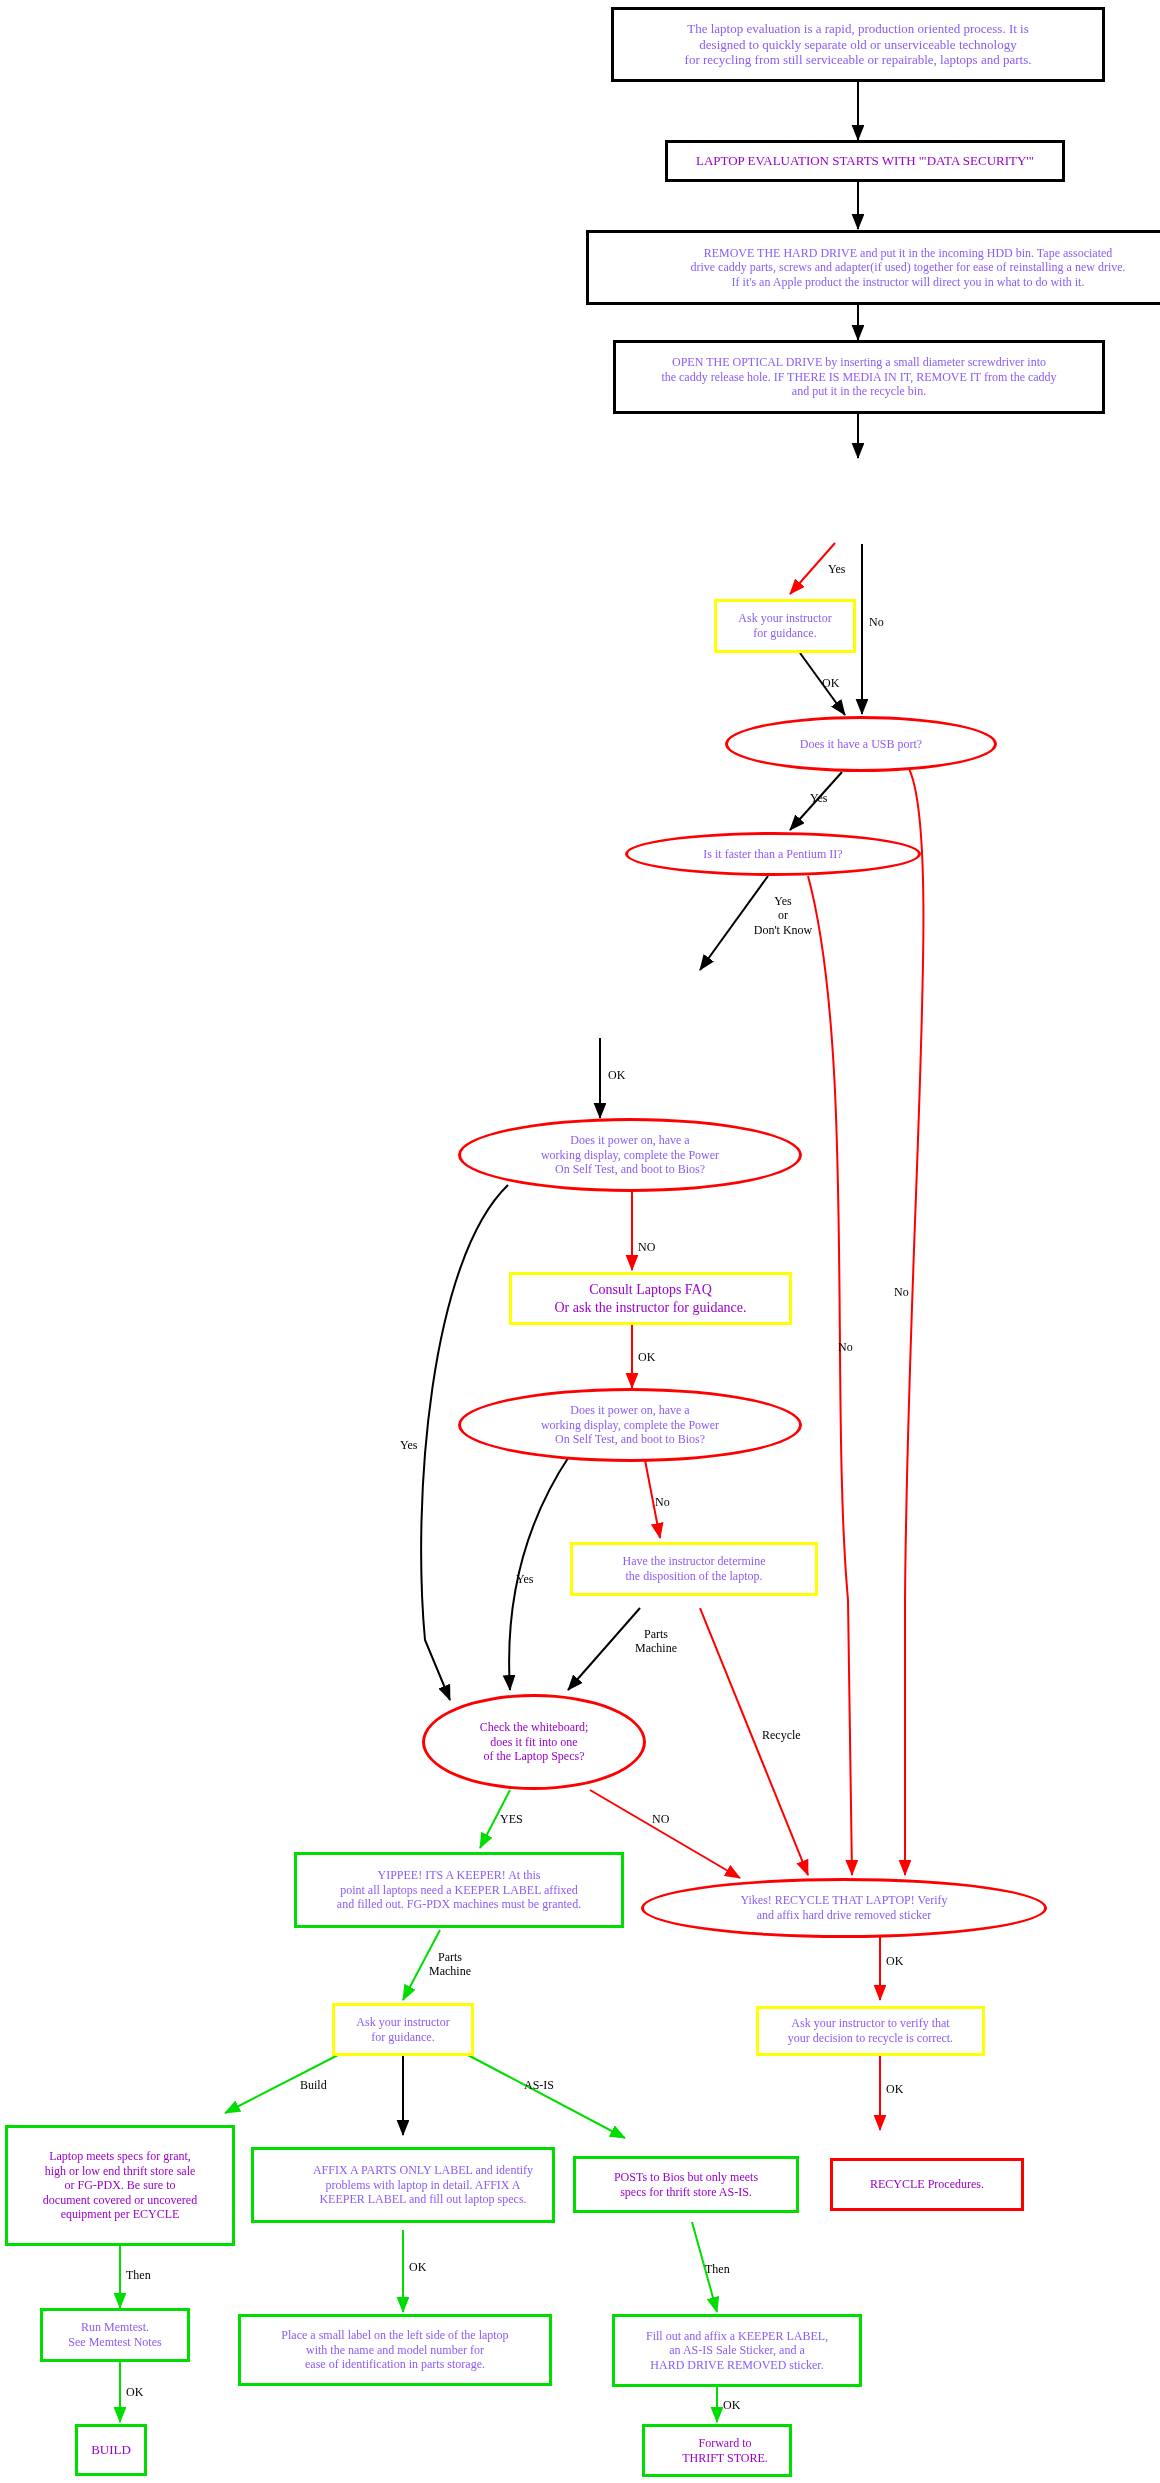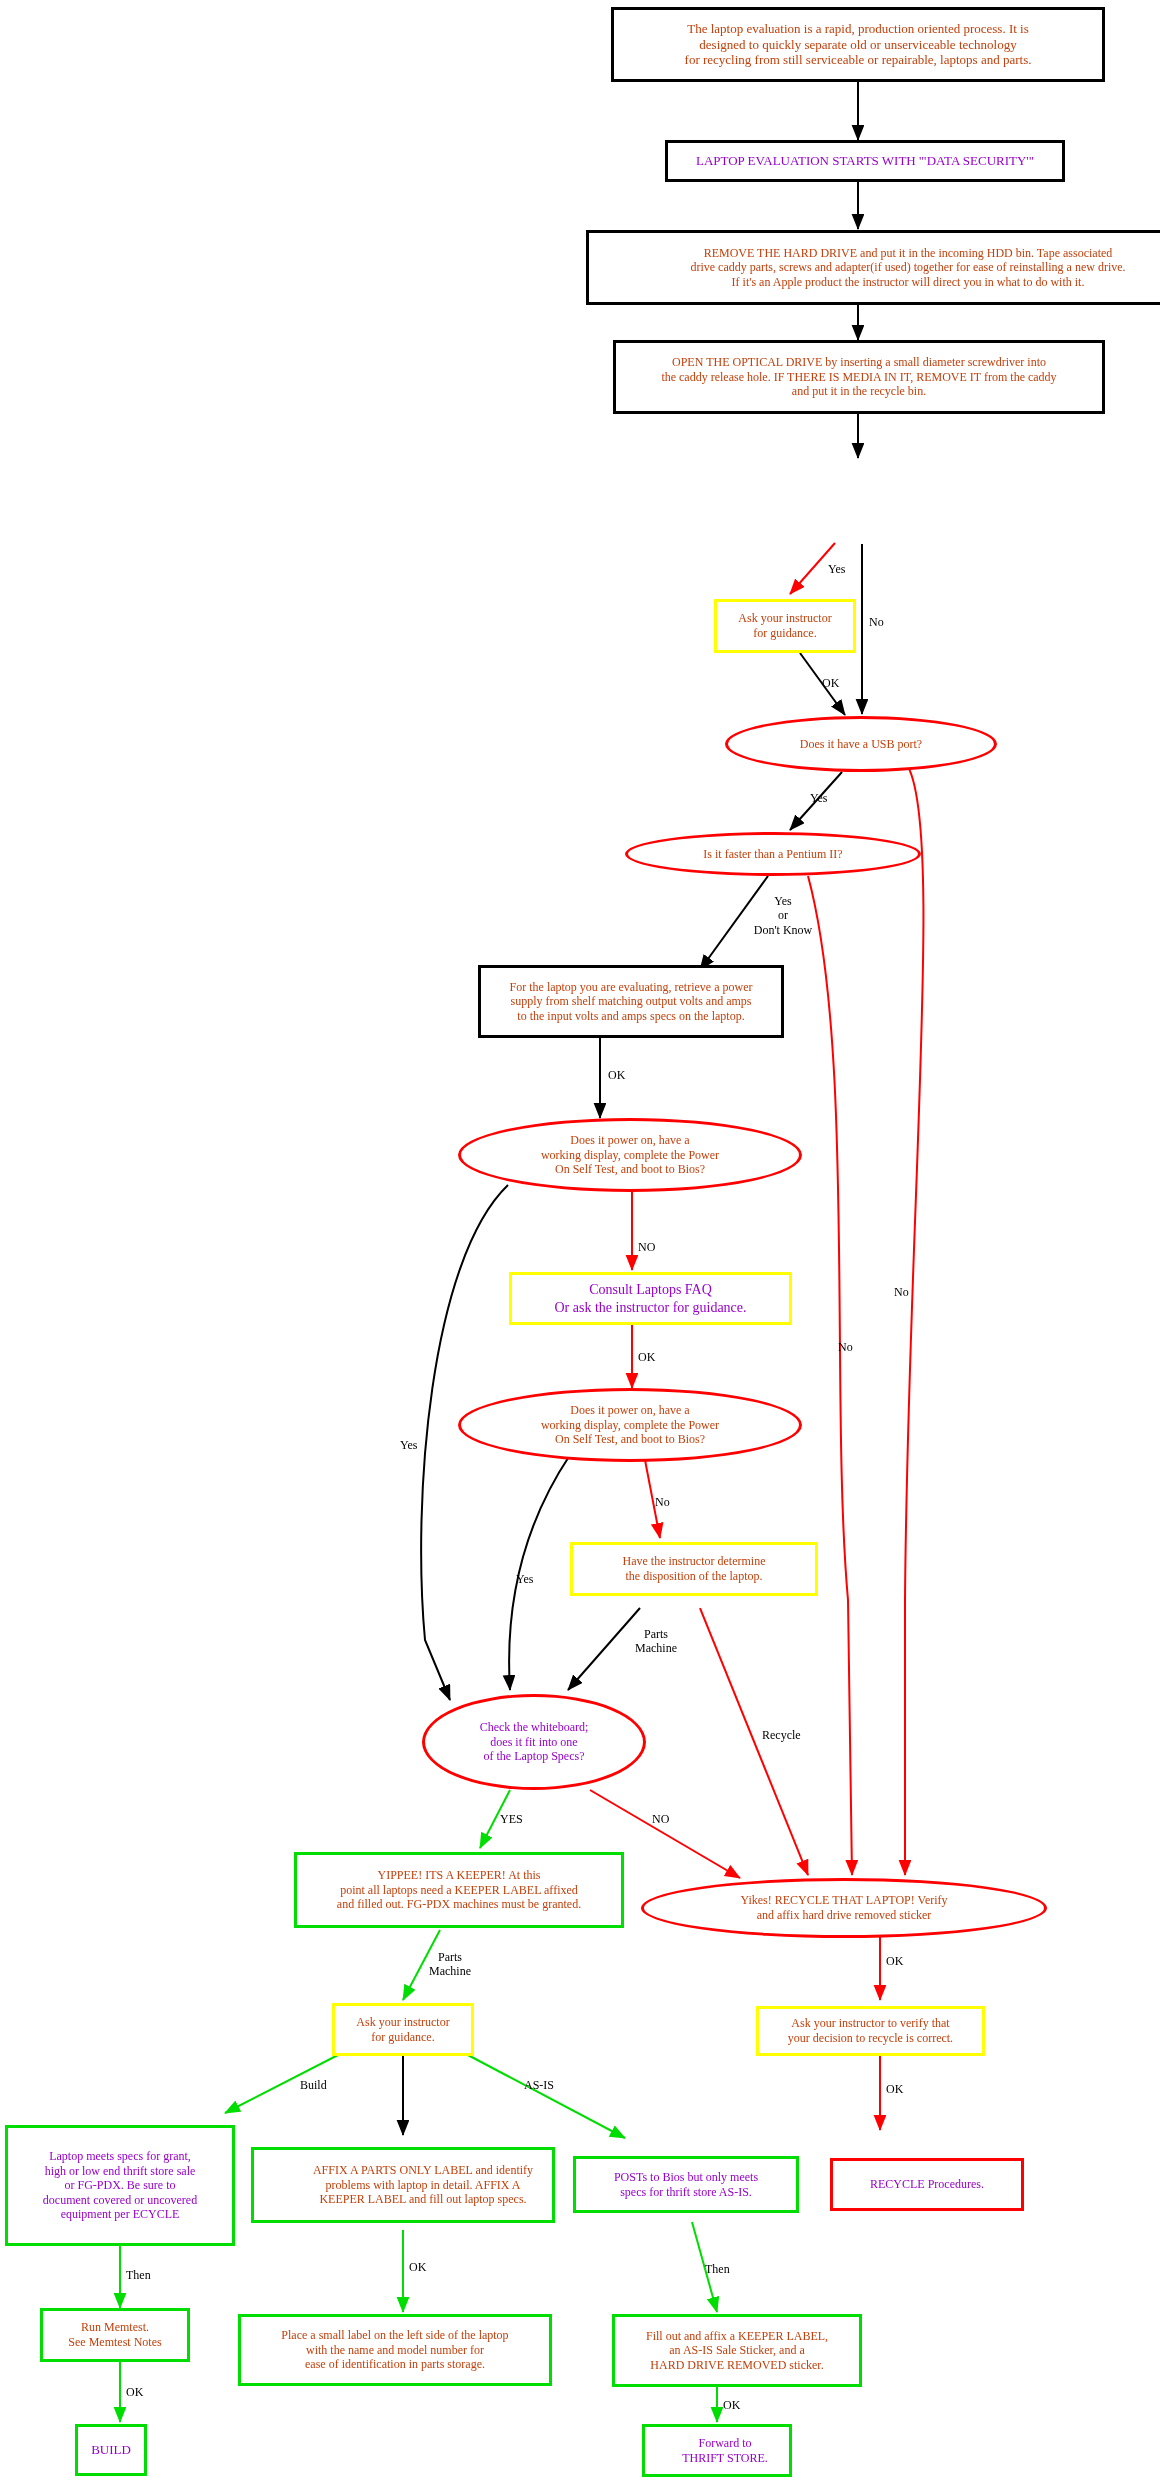--- a/index.html
+++ b/index.html
@@ -47,21 +47,21 @@
   .box-green   { border: 3px solid #00dd00; }
   .box-red     { border: 3px solid #ff0000; }
   
   .ellipse {
     border-radius: 50%;
     background: transparent;
   }
   .ell-red { border: 3px solid #ff0000; background: #ffffff; }
 
   
-  .t-black  { color: #c2410c; }
+  .t-black  { color: #8b5cf6; }
   .t-purple { color: #9900cc; }
 
   .edge-label {
     position: absolute;
     font-family: "Liberation Serif", "DejaVu Serif", serif;
     font-size: 12px;
     color: #000000;
     white-space: pre-line;
     text-align: center;
     line-height: 1.2;
@@ -183,25 +183,20 @@
   </div>
 
   <div class="node ellipse ell-red t-black" style="left:725px; top:716px; width:272px; height:56px; font-size:12px;">
     <span class="txt">Does it have a USB port?</span>
   </div>
 
   <div class="node ellipse ell-red t-black" style="left:625px; top:832px; width:296px; height:44px; font-size:12px;">
     <span class="txt">Is it faster than a Pentium II?</span>
   </div>
 
-  <div class="node box-black t-black" style="left:478px; top:965px; width:306px; height:73px; font-size:12px;">
-    <span class="txt">For the laptop you are evaluating, retrieve a power
-supply from shelf matching output volts and amps
-to the input volts and amps specs on the laptop.</span>
-  </div>
 
   <div class="node ellipse ell-red t-black" style="left:458px; top:1118px; width:344px; height:74px; font-size:12px;">
     <span class="txt">Does it power on, have a
 working display, complete the Power
 On Self Test, and boot to Bios?</span>
   </div>
 
   <div class="node box-yellow" style="left:509px; top:1272px; width:283px; height:53px; font-size:14px;">
     <span class="txt t-purple">Consult Laptops FAQ
 Or ask the instructor for guidance.</span>

